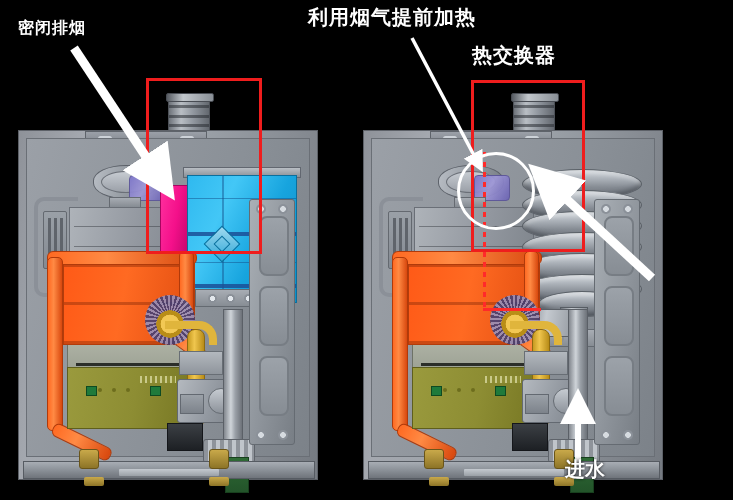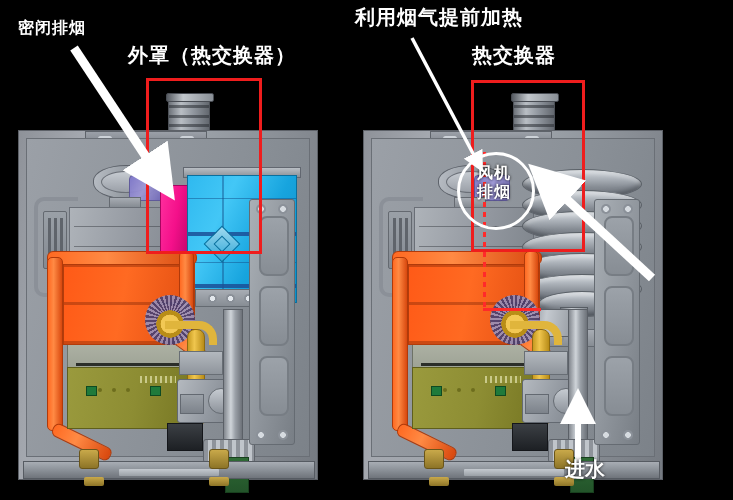--- a/index.html
+++ b/index.html
@@ -9,21 +9,21 @@
   }
   #stage{position:absolute;inset:0;width:733px;height:500px;background:#000;}
 
   
   .anno{
     position:absolute;color:#fff;font-weight:bold;white-space:nowrap;
     letter-spacing:1px;text-shadow:0 0 3px rgba(0,0,0,.9);
   }
   #lbl-sealed-exhaust{left:18px;top:18px;font-size:16px;}
   #lbl-shell{left:128px;top:42px;font-size:20px;}
-  #lbl-preheat{left:308px;top:4px;font-size:20px;margin-left:47px;}
+  #lbl-preheat{left:308px;top:4px;font-size:20px;}
   #lbl-inlet-coil{left:472px;top:42px;font-size:20px;}
   #lbl-coil-spiral{left:634px;top:282px;font-size:18px;}
   #lbl-water-in{left:565px;top:456px;font-size:20px;letter-spacing:0;}
 
   
   #watermark{
     position:absolute;left:530px;top:458px;font-size:21px;color:#e8e8e8;
     opacity:.92;white-space:nowrap;font-weight:normal;
     text-shadow:0 0 2px #000;letter-spacing:1px;
   }
@@ -551,24 +551,20 @@
     </div>
   </div>
 
   <div class="flowline"></div>
   <div class="flow-h"></div>
 
   <div class="redbox" id="redbox-left"></div>
   <div class="redbox" id="redbox-right"></div>
 
   <div id="circle-callout"></div>
-  <div id="circle-text">
-    <div>风机</div>
-    <div>排烟</div>
-  </div>
 
   <svg class="arrow" style="left:0;top:0;width:733px;height:500px" viewBox="0 0 733 500">
     <defs>
       <marker id="ah" markerWidth="6" markerHeight="6" refX="3" refY="3" orient="auto">
         <path d="M0,0 L6,3 L0,6 Z" fill="#ffffff"></path>
       </marker>
     </defs>
 
     <g>
       <path d="M74,48 L160,178" stroke="#fff" stroke-width="9" stroke-linecap="butt" marker-end="url(#ah)"></path>
@@ -581,18 +577,17 @@
     <g>
       <path d="M652,278 L548,182" stroke="#fff" stroke-width="9" stroke-linecap="butt" marker-end="url(#ah)"></path>
     </g>
 
     <g>
       <path d="M578,466 L578,406" stroke="#fff" stroke-width="6" stroke-linecap="butt" marker-end="url(#ah)"></path>
     </g>
   </svg>
 
   <div class="anno" id="lbl-sealed-exhaust">密闭排烟</div>
-  <div class="anno" id="lbl-shell">外罩（热交换器）</div>
   <div class="anno" id="lbl-preheat">利用烟气提前加热</div>
   <div class="anno" id="lbl-inlet-coil">热交换器</div>
   <div class="anno" id="lbl-water-in">进水</div>
 
 </div>
 
 </body></html>

